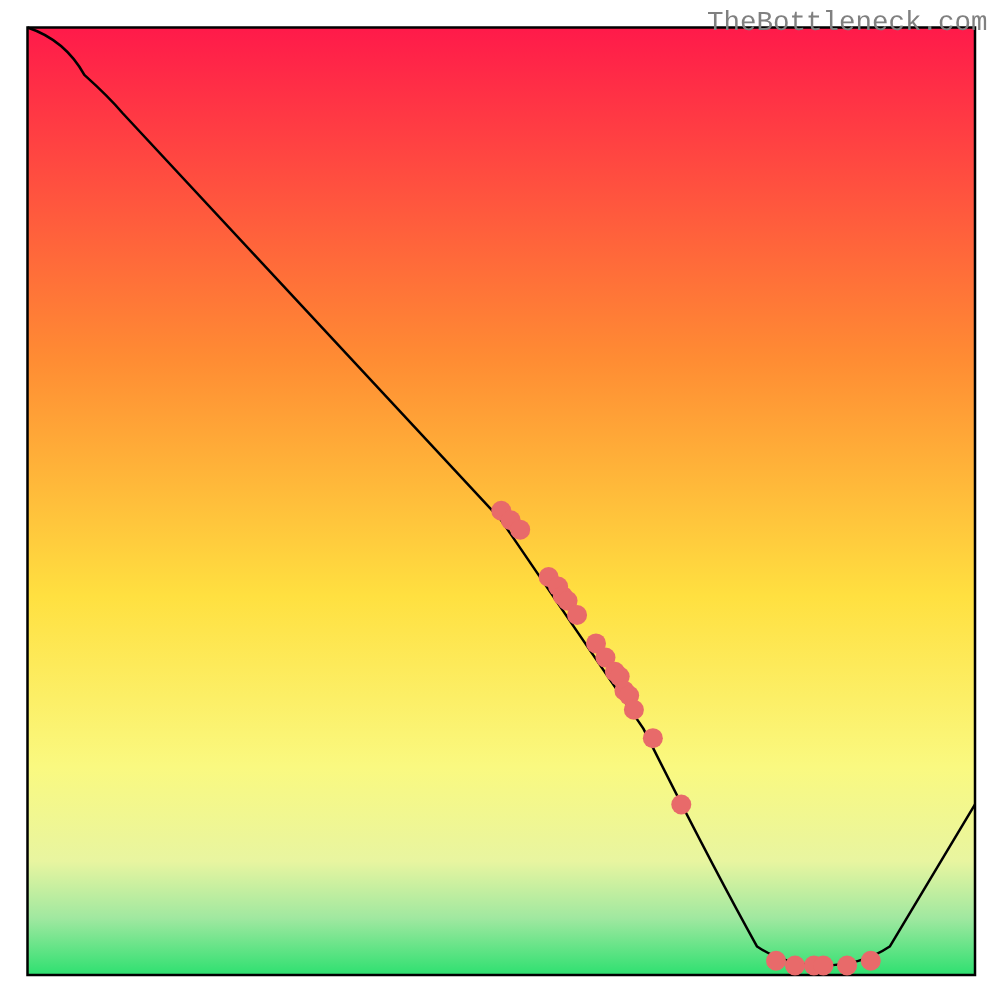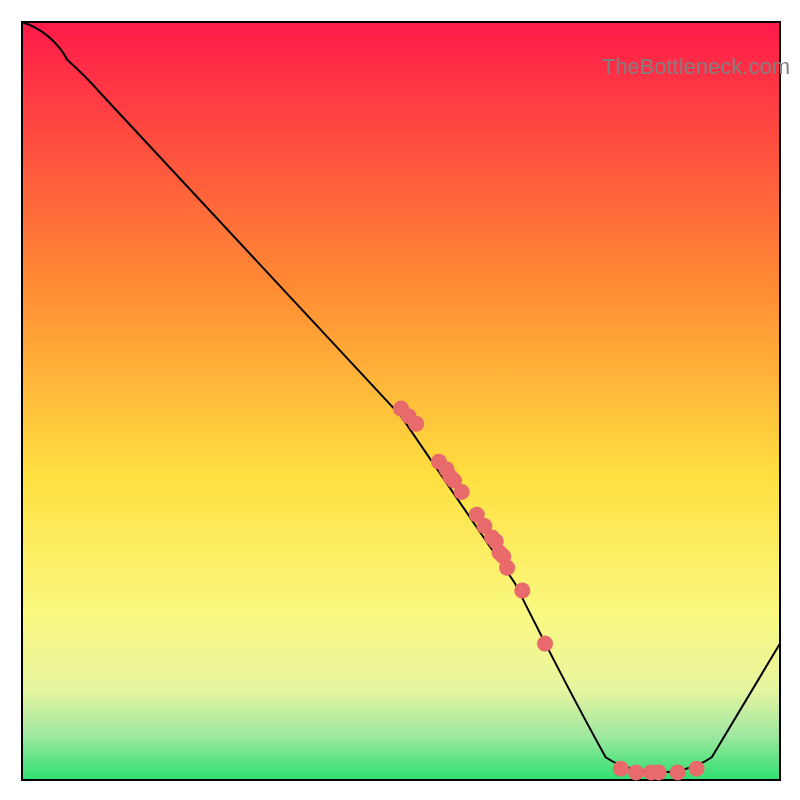--- a/index.html
+++ b/index.html
@@ -15,22 +15,21 @@
     width: 800px;
     height: 800px;
     background: white;
   }
   .watermark {
     position: absolute;
     top: 6px;
     right: 10px;
     font-size: 22px;
     color: #808080;
-    font-family: Liberation Sans, sans-serif;
-    margin-top: 48px;
+    font-family: Liberation Mono, monospace;
   }
   svg {
     display: block;
   }
 </style>
 </head>
 <body>
 
 <div class="chart-container">
   <div class="watermark">TheBottleneck.com</div>

